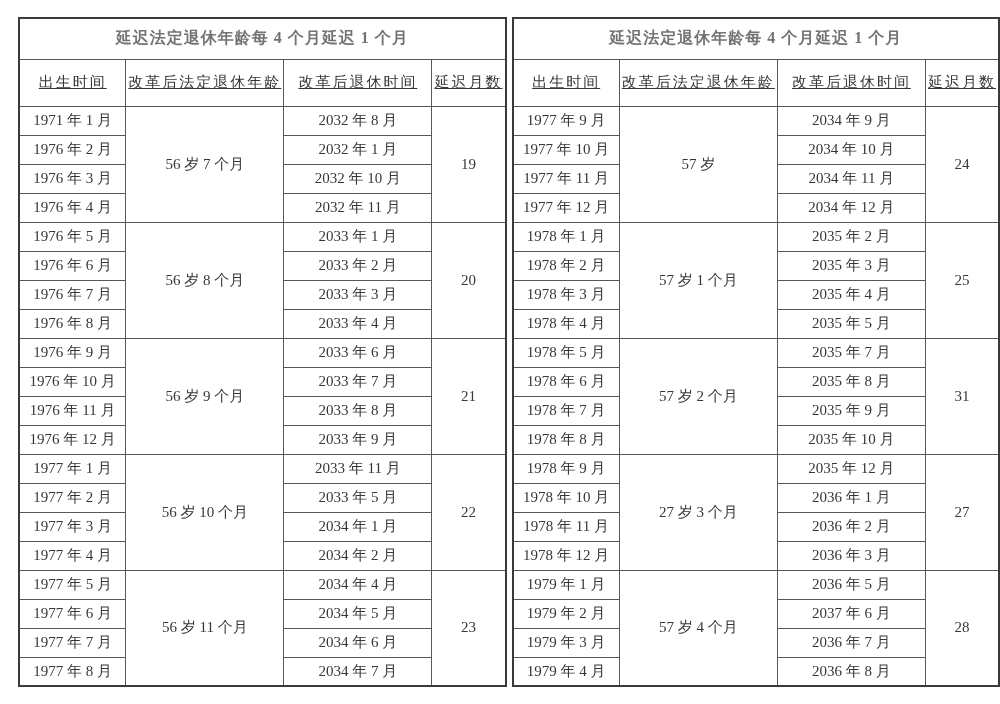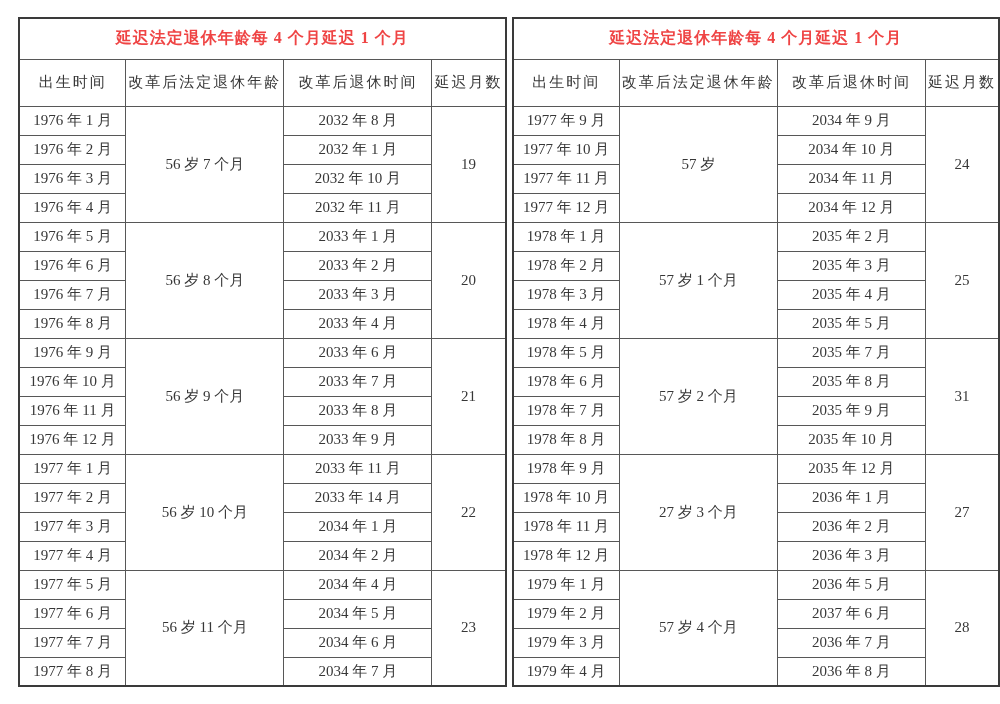--- a/index.html
+++ b/index.html
@@ -28,26 +28,27 @@
     font-size: 15px;
     height: 29px;
     padding: 0 2px;
     overflow: hidden;
     white-space: nowrap;
   }
   tr.title-row td {
     height: 41px;
     font-weight: bold;
     font-size: 16px;
-    color: #ef4444;
+    color: #737373;
     letter-spacing: 1px;
   }
   tr.header-row td {
     height: 47px;
     letter-spacing: 2px;
+    text-decoration: underline;
   }
   col.c-birth  { width: 108px; }
   col.c-age    { width: 151px; }
   col.c-retire { width: 150px; }
   col.c-delay  { width: 66px; }
 </style>
 </head>
 <body>
 
 <div class="tables-wrap">
@@ -64,21 +65,21 @@
       <td colspan="4">延迟法定退休年龄每 4 个月延迟 1 个月</td>
     </tr>
     <tr class="header-row">
       <td>出生时间</td>
       <td>改革后法定退休年龄</td>
       <td>改革后退休时间</td>
       <td>延迟月数</td>
     </tr>
 
     <tr>
-      <td>1976 年 1 月</td>
+      <td>1971 年 1 月</td>
       <td rowspan="4">56 岁 7 个月</td>
       <td>2032 年 8 月</td>
       <td rowspan="4">19</td>
     </tr>
     <tr>
       <td>1976 年 2 月</td>
       <td>2032 年 1 月</td>
     </tr>
     <tr>
       <td>1976 年 3 月</td>
@@ -128,21 +129,21 @@
     </tr>
 
     <tr>
       <td>1977 年 1 月</td>
       <td rowspan="4">56 岁 10 个月</td>
       <td>2033 年 11 月</td>
       <td rowspan="4">22</td>
     </tr>
     <tr>
       <td>1977 年 2 月</td>
-      <td>2033 年 14 月</td>
+      <td>2033 年 5 月</td>
     </tr>
     <tr>
       <td>1977 年 3 月</td>
       <td>2034 年 1 月</td>
     </tr>
     <tr>
       <td>1977 年 4 月</td>
       <td>2034 年 2 月</td>
     </tr>
 

